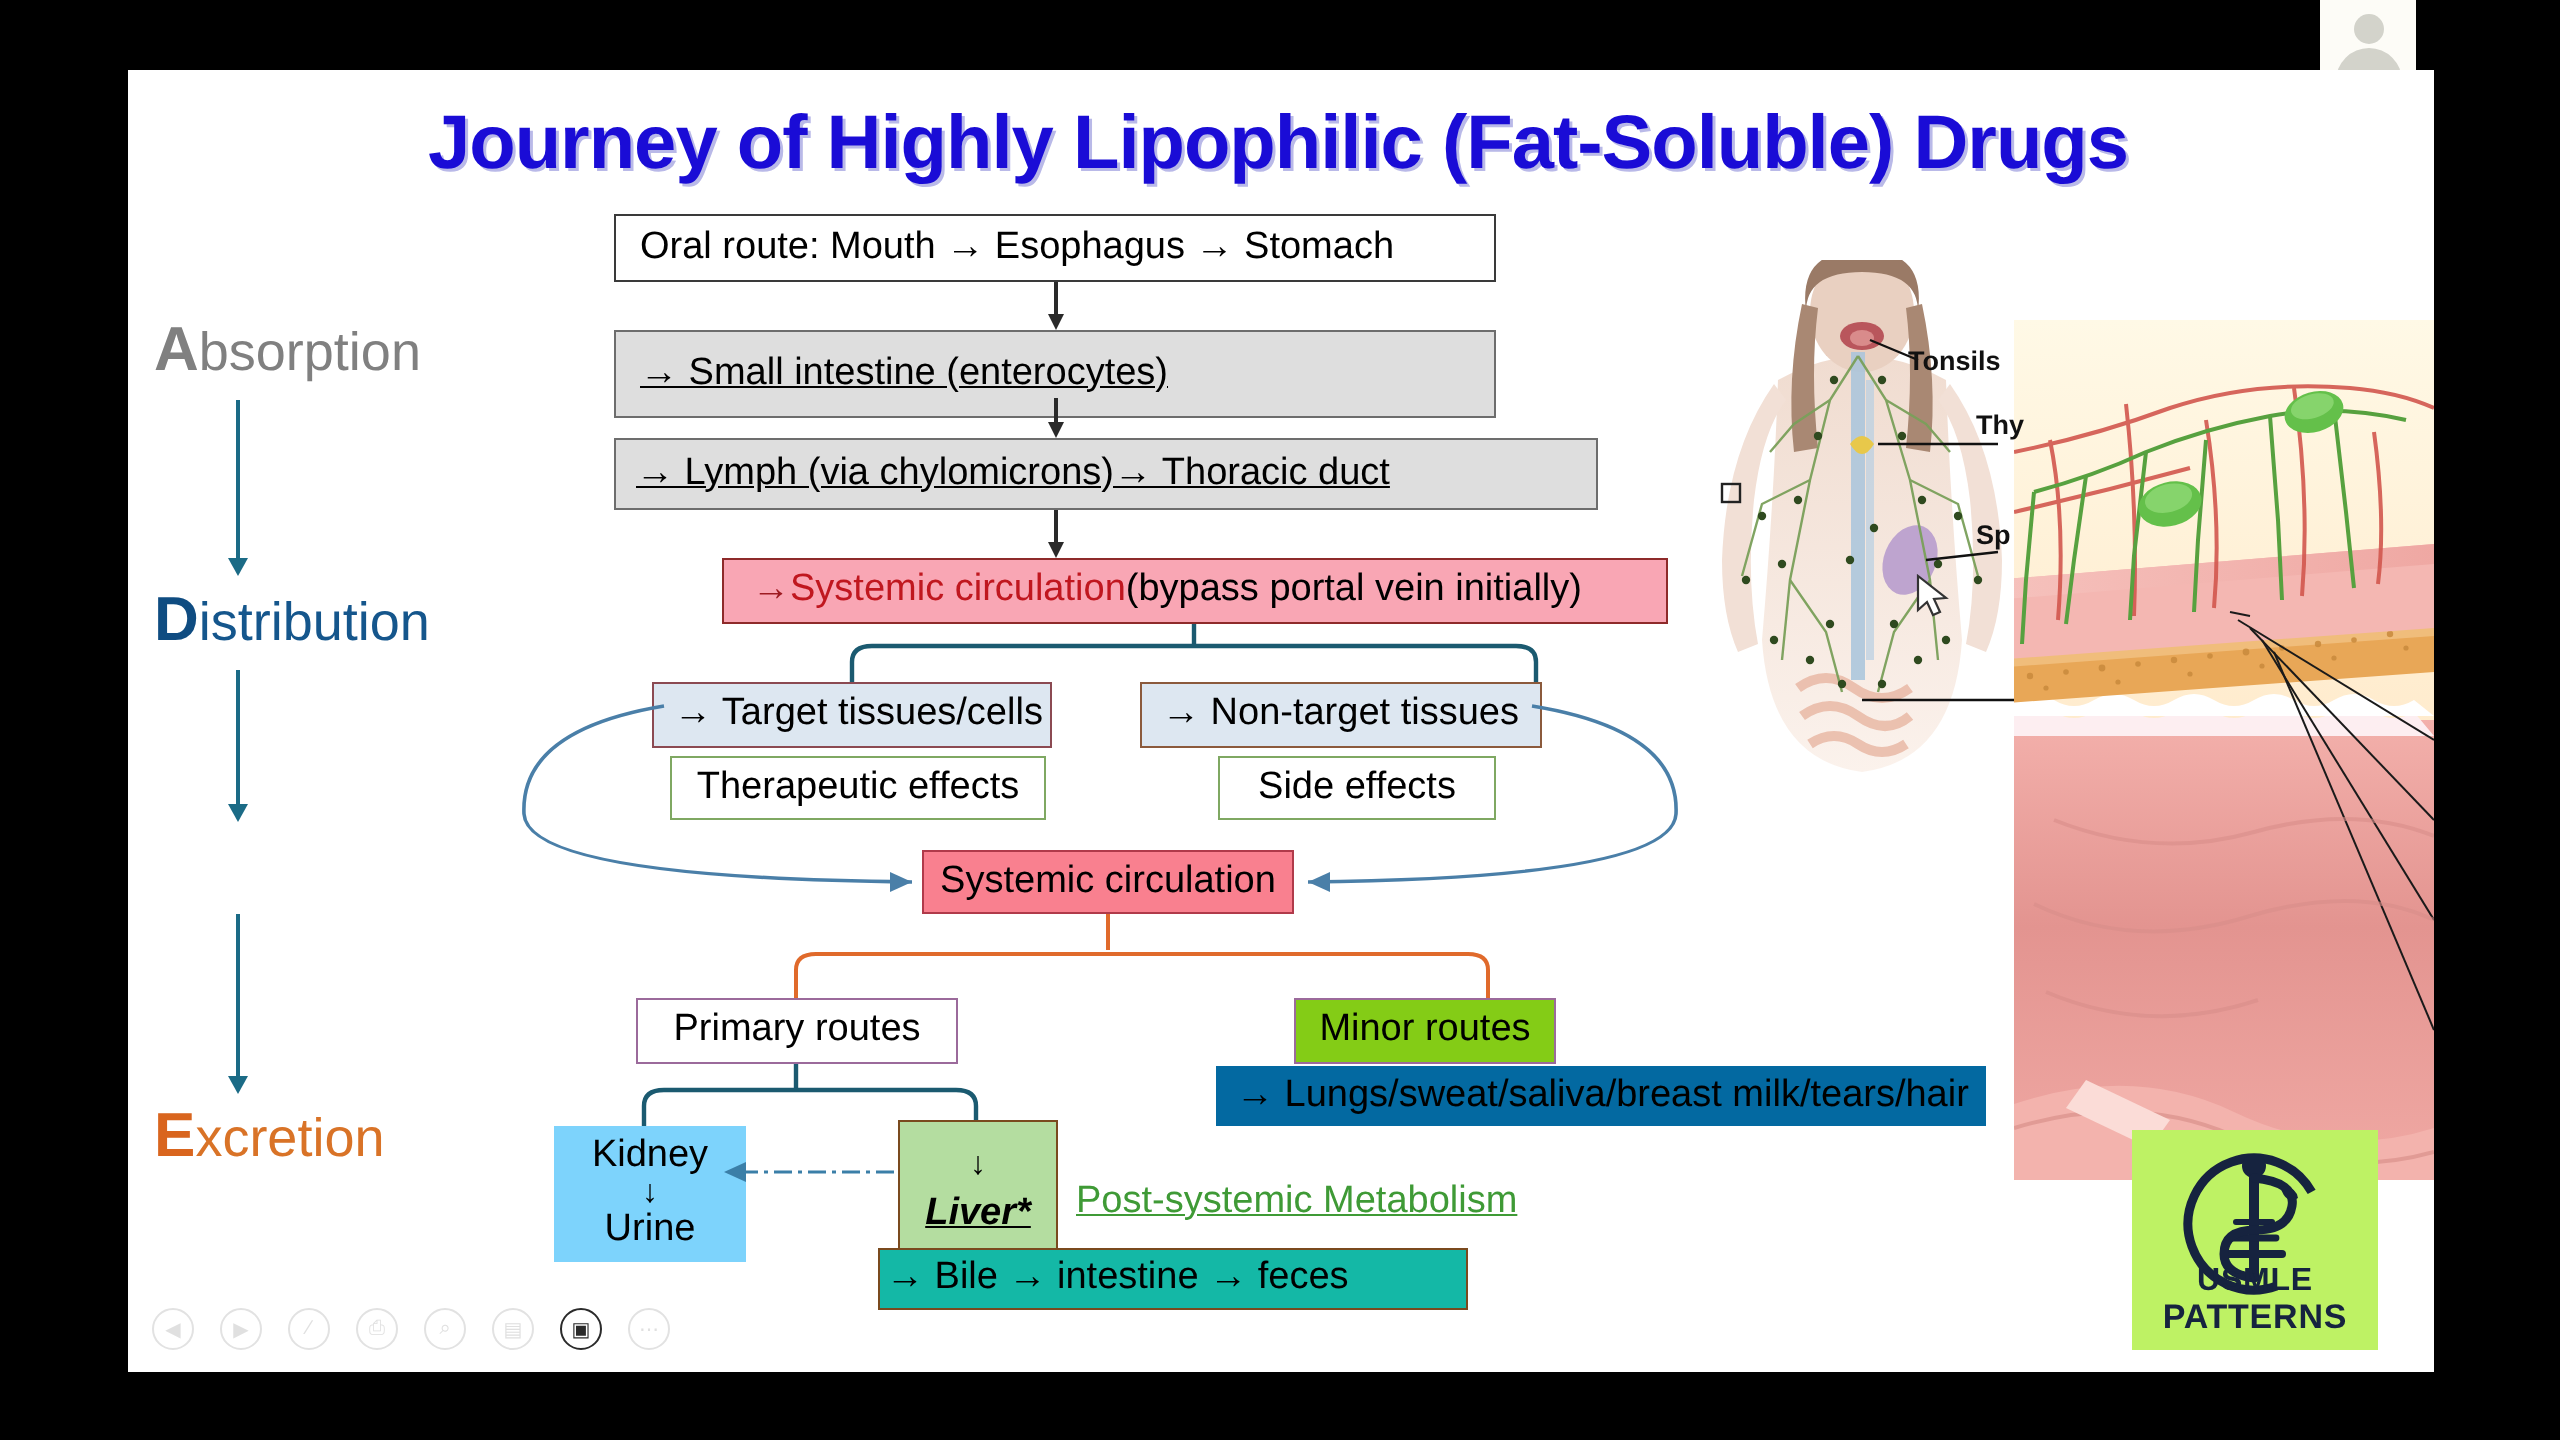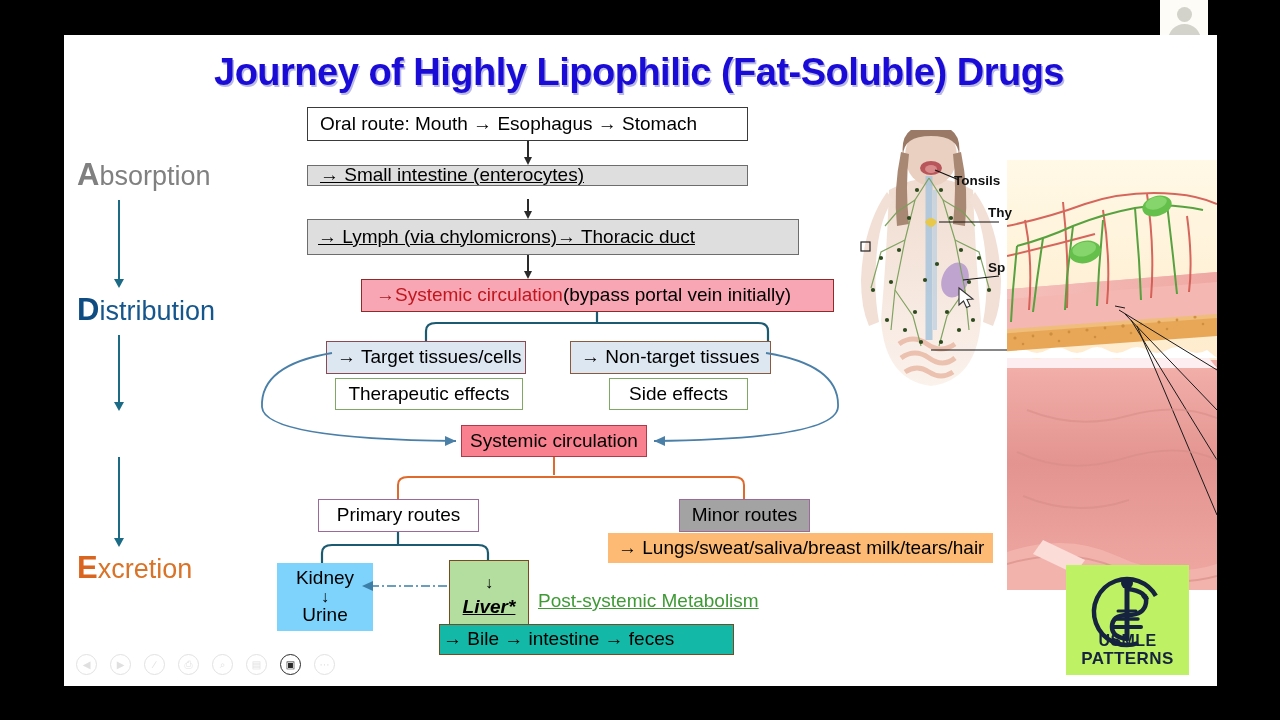--- a/index.html
+++ b/index.html
@@ -72,31 +72,31 @@
   
   .fbox {
     position:absolute; box-sizing:border-box;
     display:flex; align-items:center;
     font-size: 19px; color:#000; white-space: nowrap;
     line-height: 1.1;
   }
   .u { text-decoration: underline; }
 
   .b-oral   { left: 243px; top: 72px;  width: 441px; height: 34px; border:1px solid #3a3a3a; background:#fff; padding-left:12px; }
-  .b-intest { left: 243px; top: 130px; width: 441px; height: 21px; border:1px solid #6d6d6d; background:#dedede; padding-left:12px; }
+  .b-intest { left: 243px; top: 130px; width: 441px; height: 44px; border:1px solid #6d6d6d; background:#dedede; padding-left:12px; }
   .b-lymph  { left: 243px; top: 184px; width: 492px; height: 36px; border:1px solid #6d6d6d; background:#dedede; padding-left:10px; }
   .b-sys1   { left: 297px; top: 244px; width: 473px; height: 33px; border:1px solid #8e2a2a; background:#f9a6b4; padding-left:14px; }
   .b-target { left: 262px; top: 306px; width: 200px; height: 33px; border:1.5px solid #8b4a52; background:#dde7f1; padding-left:10px; }
   .b-nontgt { left: 506px; top: 306px; width: 201px; height: 33px; border:1.5px solid #8b5a3c; background:#dde7f1; padding-left:10px; }
   .b-thera  { left: 271px; top: 343px; width: 188px; height: 32px; border:1px solid #7fa862; background:#fff; justify-content:center; }
   .b-side   { left: 545px; top: 343px; width: 139px; height: 32px; border:1px solid #7fa862; background:#fff; justify-content:center; }
   .b-sys2   { left: 397px; top: 390px; width: 186px; height: 32px; border:1.5px solid #b03a4a; background:#f9808f; justify-content:center; }
   .b-prim   { left: 254px; top: 464px; width: 161px; height: 33px; border:1px solid #9b6a9b; background:#fff; justify-content:center; }
-  .b-minor  { left: 615px; top: 464px; width: 131px; height: 33px; border:1px solid #9b6a9b; background:#a3a3a3; justify-content:center;text-align:right; }
-  .b-lungs  { left: 544px; top: 498px; width: 385px; height: 30px; border:0; background:#fdba74; padding-left:10px; }
+  .b-minor  { left: 583px; top: 464px; width: 131px; height: 33px; border:1px solid #9b6a9b; background:#84cc16; justify-content:center;text-align:right; }
+  .b-lungs  { left: 544px; top: 498px; width: 385px; height: 30px; border:0; background:#0369a1; padding-left:10px; }
   .b-kidney {
     left: 213px; top: 528px; width: 96px; height: 68px; border:0; background:#7dd3fc;
     flex-direction:column; justify-content:center; align-items:center;
   }
   .b-liver {
     left: 385px; top: 525px; width: 80px; height: 73px;
     border:1.5px solid #7a4a1e; background:#b4dda0;
     flex-direction:column; justify-content:center; align-items:center;
   }
   .b-bile  { left: 375px; top: 589px; width: 295px; height: 31px; border:1.5px solid #7a4a1e; background:#14b8a6; padding-left:3px; }

